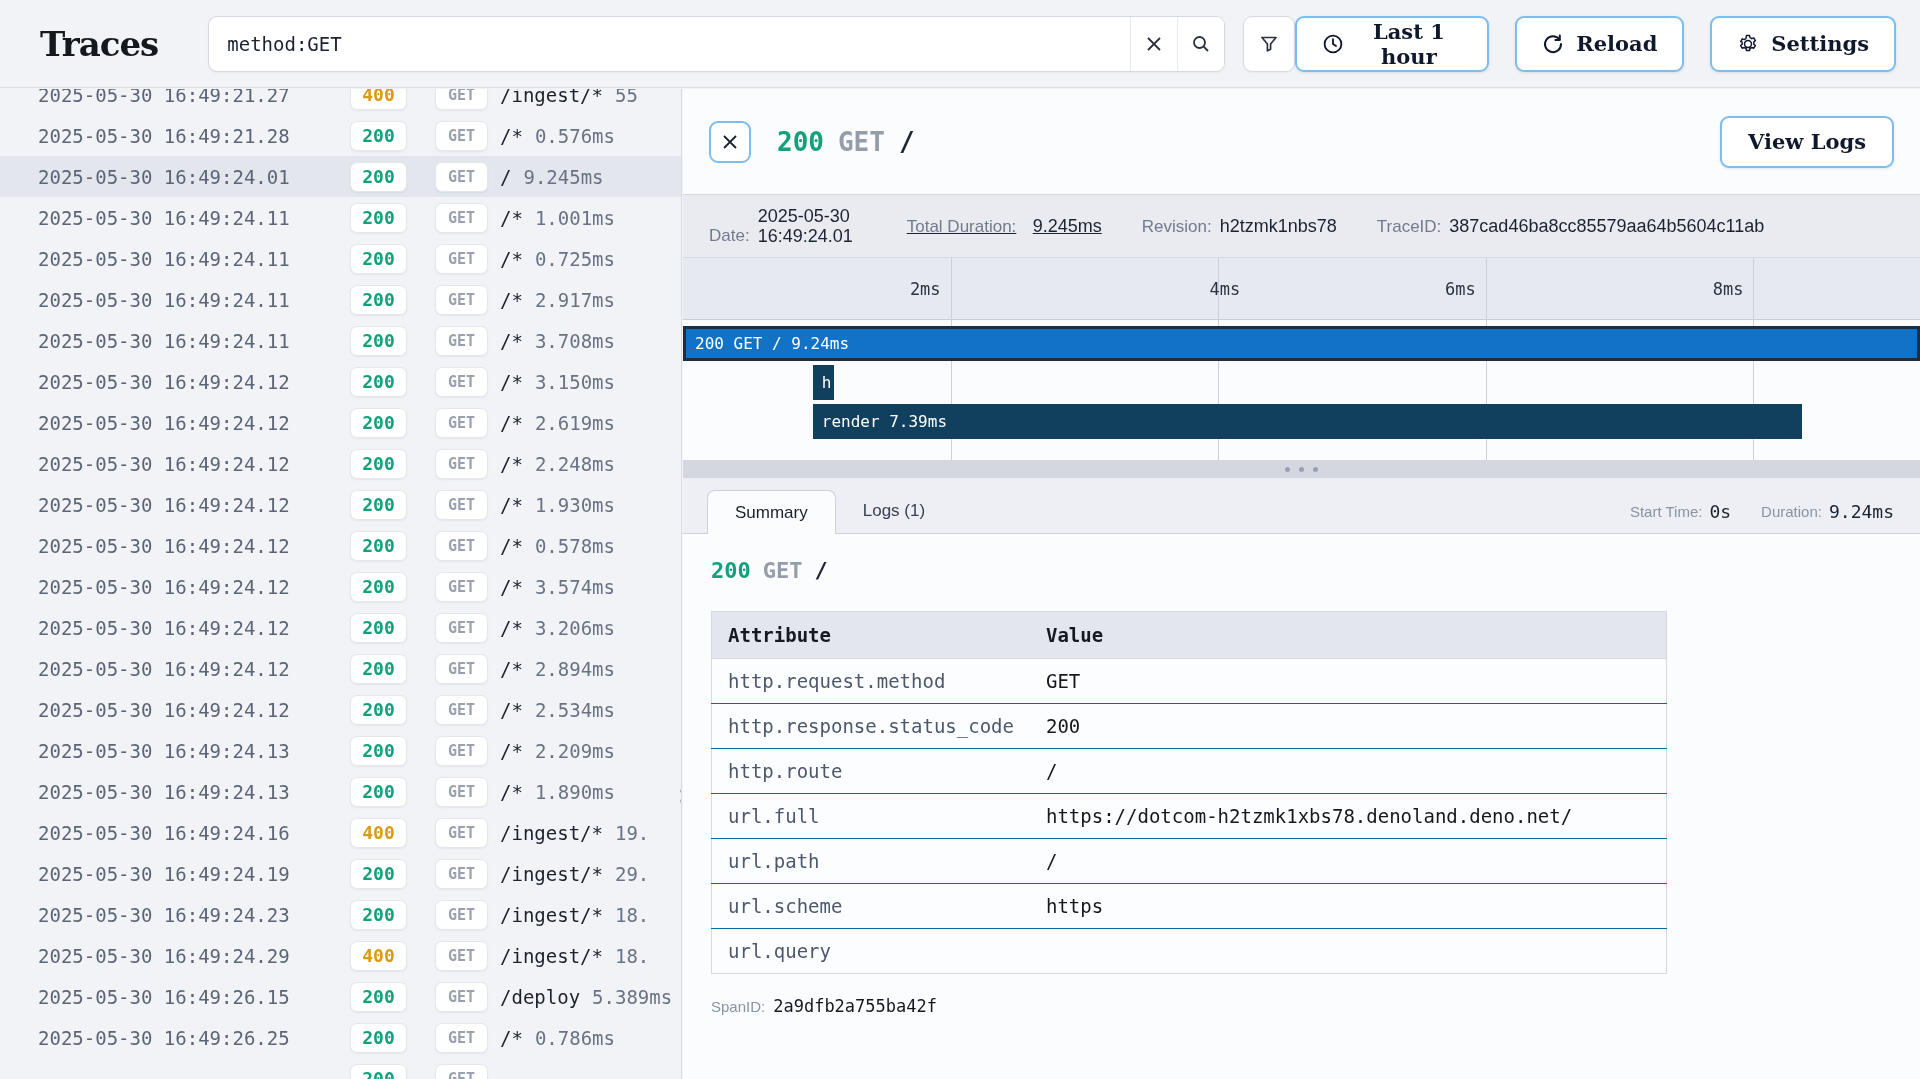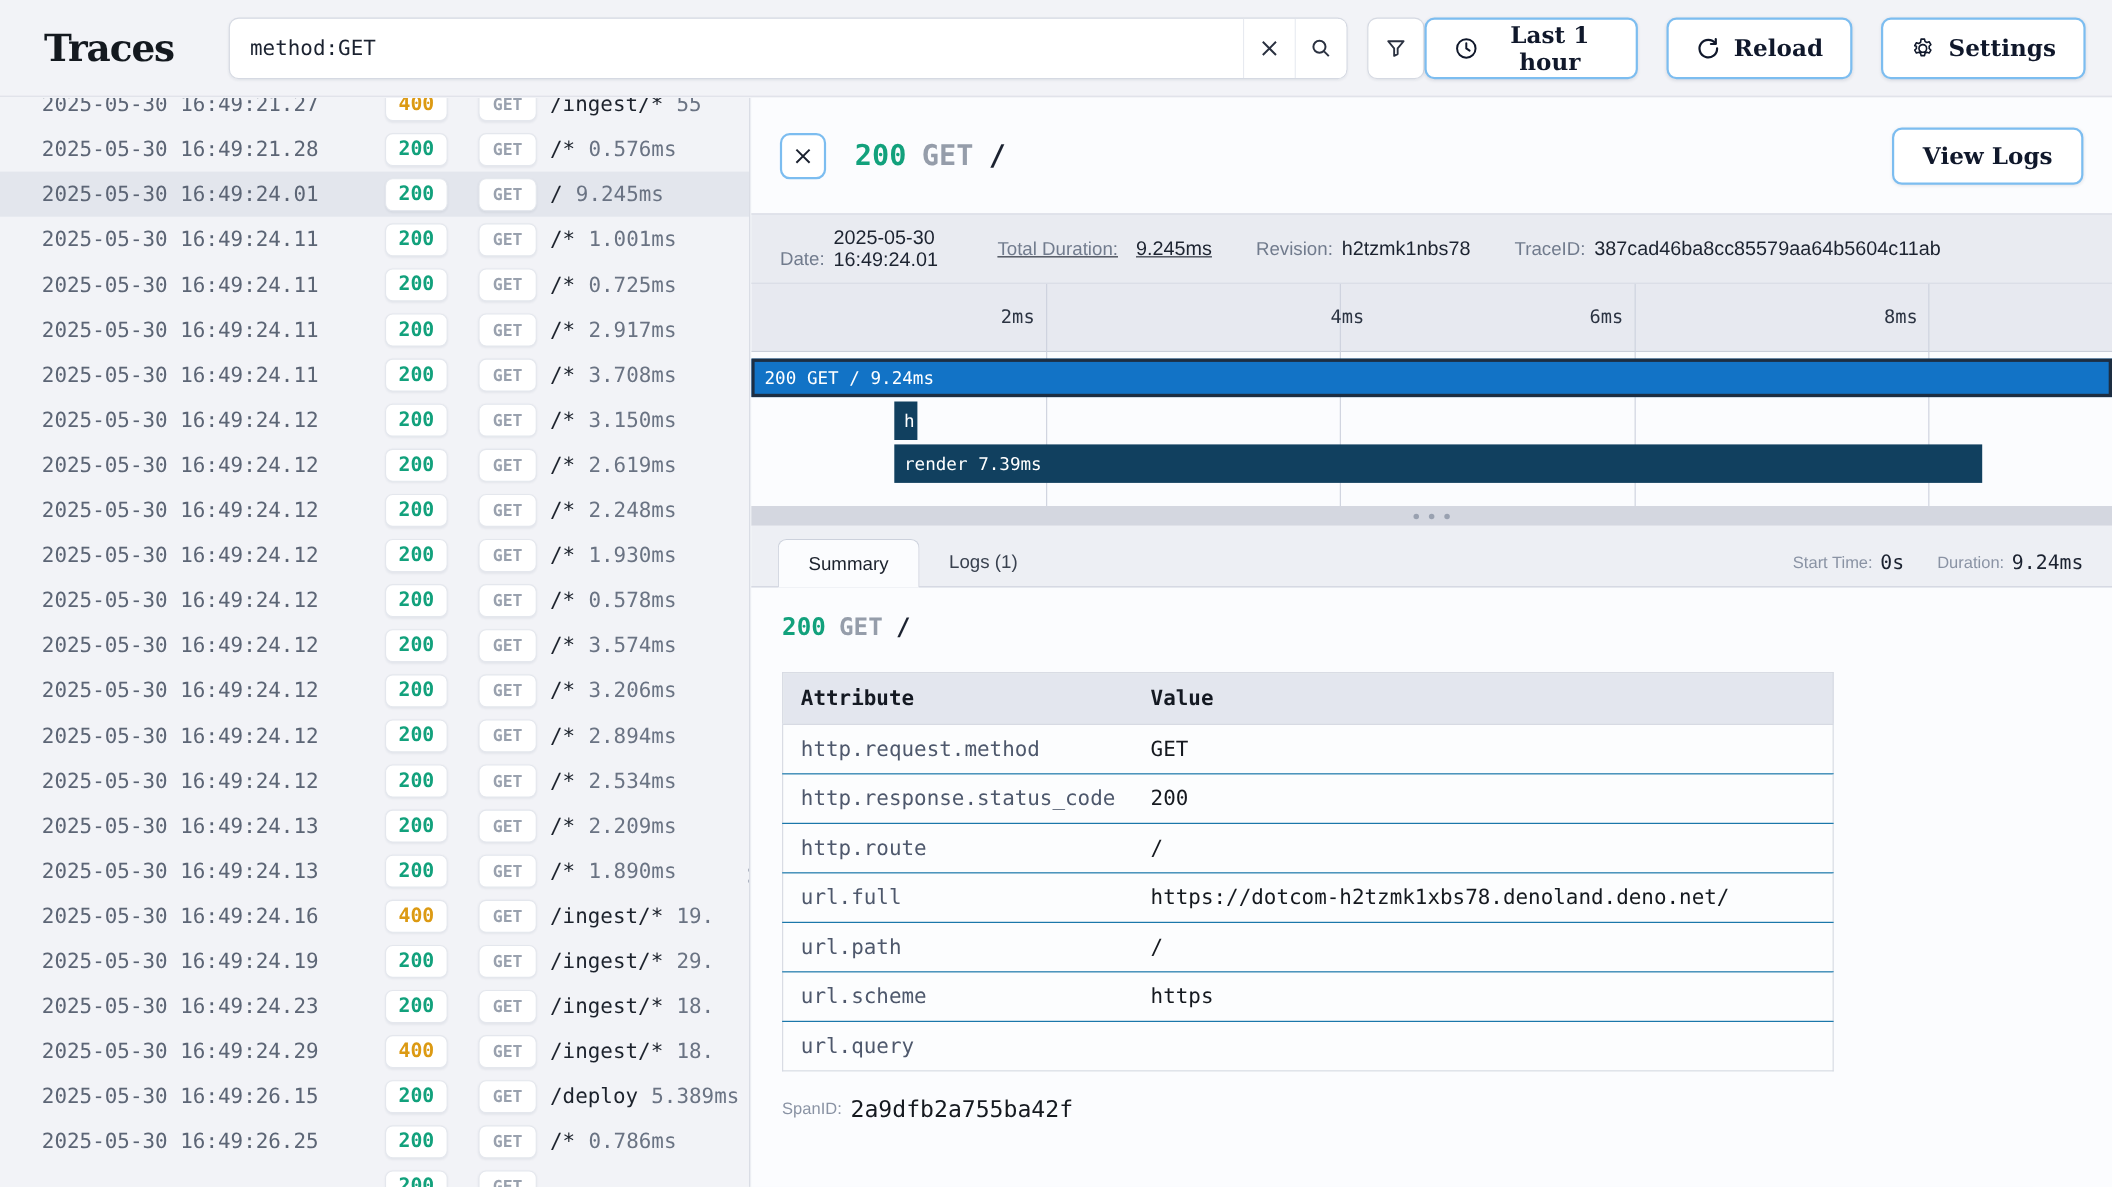--- a/index.html
+++ b/index.html
@@ -106,21 +106,21 @@
   .attr-table { margin-top:28px; width:956px; border-collapse:collapse; border:1px solid #d5d9e2;
                 font-family:"DejaVu Sans Mono", monospace; font-size:19px; background:#fcfdfe; }
   .attr-table th { background:#e3e6ee; text-align:left; font-weight:bold; color:#141922;
                    padding:12px 16px; border-bottom:1px solid #d5d9e2; }
   .attr-table th.c1 { width:318px; }
   .attr-table td { padding:11px 16px; border-top:1px solid #0369a1; height:22px; }
   .attr-table td.attr { color:#4e586c; }
   .attr-table td.val { color:#15191f; }
   .spanid { margin-top:22px; display:flex; align-items:center; gap:8px; }
   .spanid .k { font-size:15px; color:#8a93a4; }
-  .spanid .v { font-family:"DejaVu Sans Mono", monospace; font-size:21px; color:#15191f; }
+  .spanid .v { font-family:"DejaVu Sans Mono", monospace; font-size:17px; color:#15191f; }
 </style>
 </head>
 <body>
 
 <div class="topbar">
   <div class="app-title">Traces</div>
 
   <div class="search-wrap">
     <input class="search-input" type="text" value="method:GET" style="">
     <div class="sbtn">

